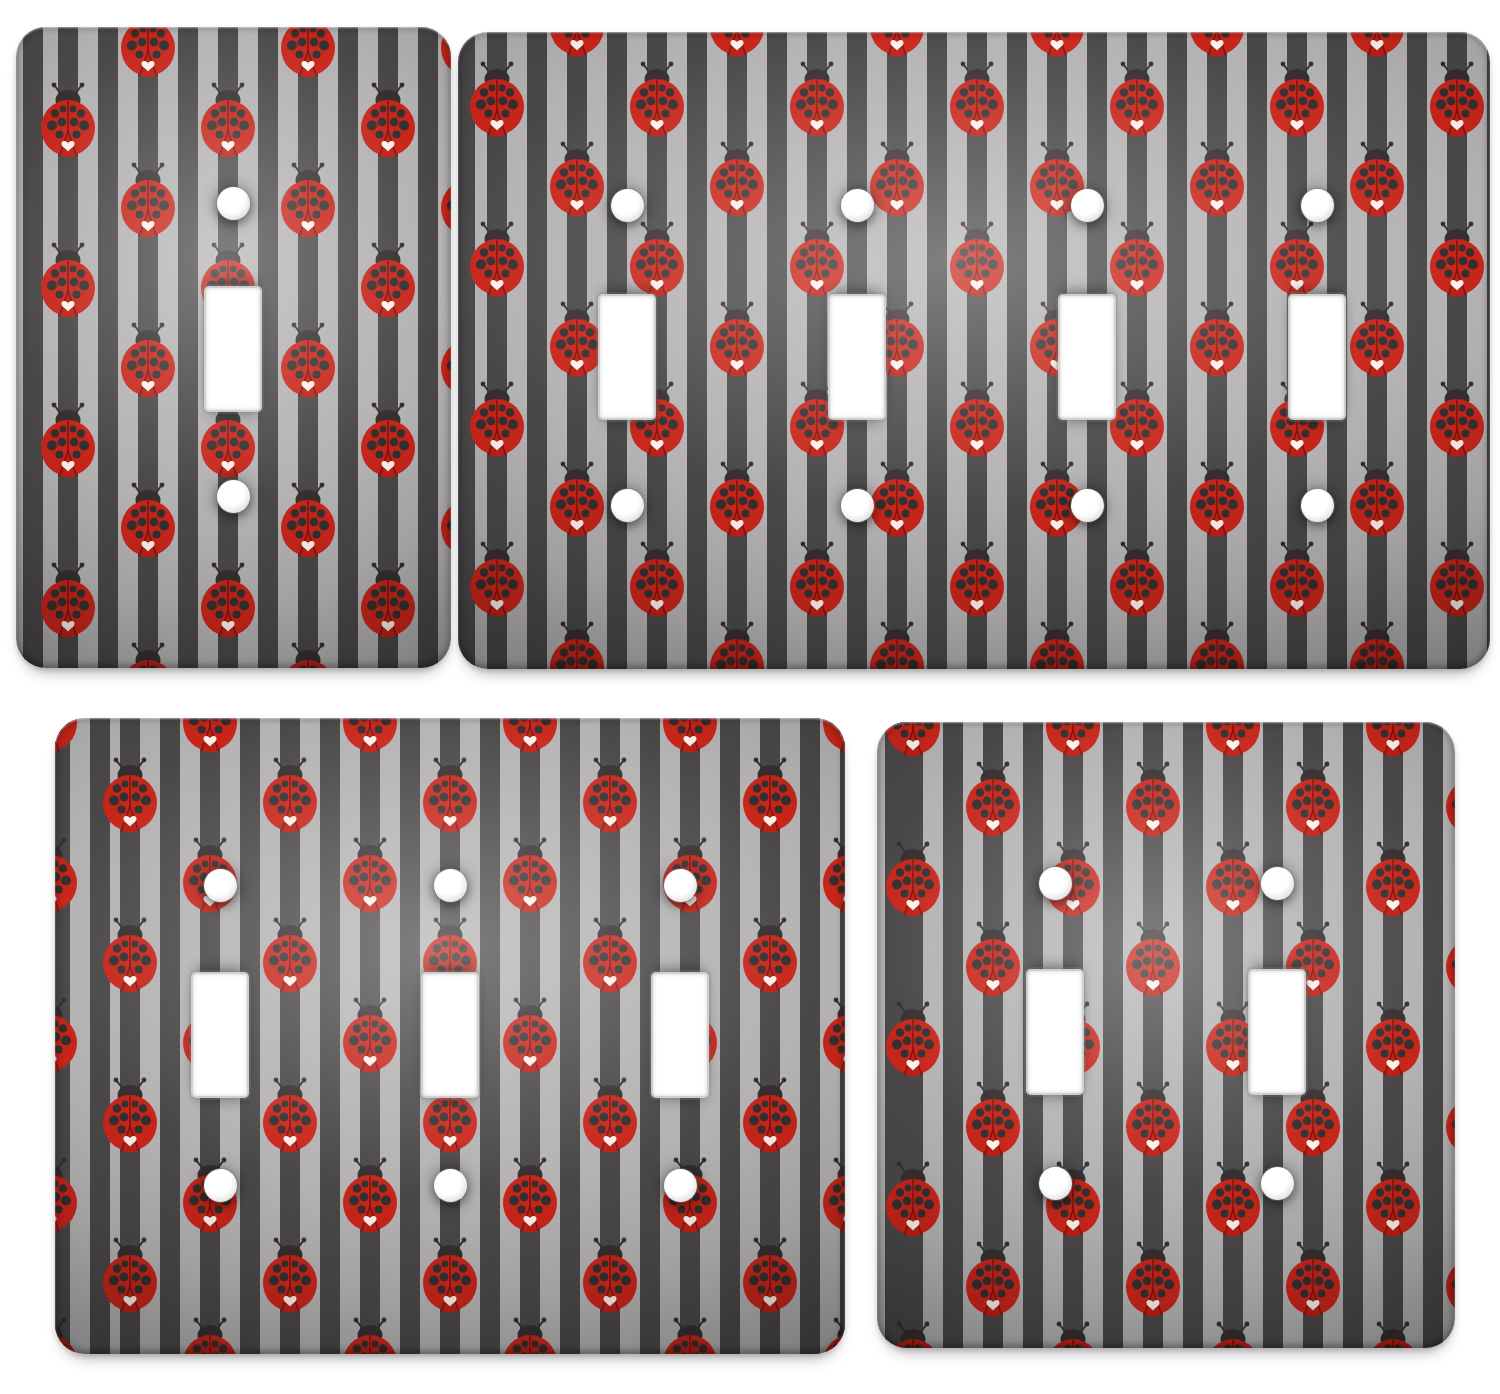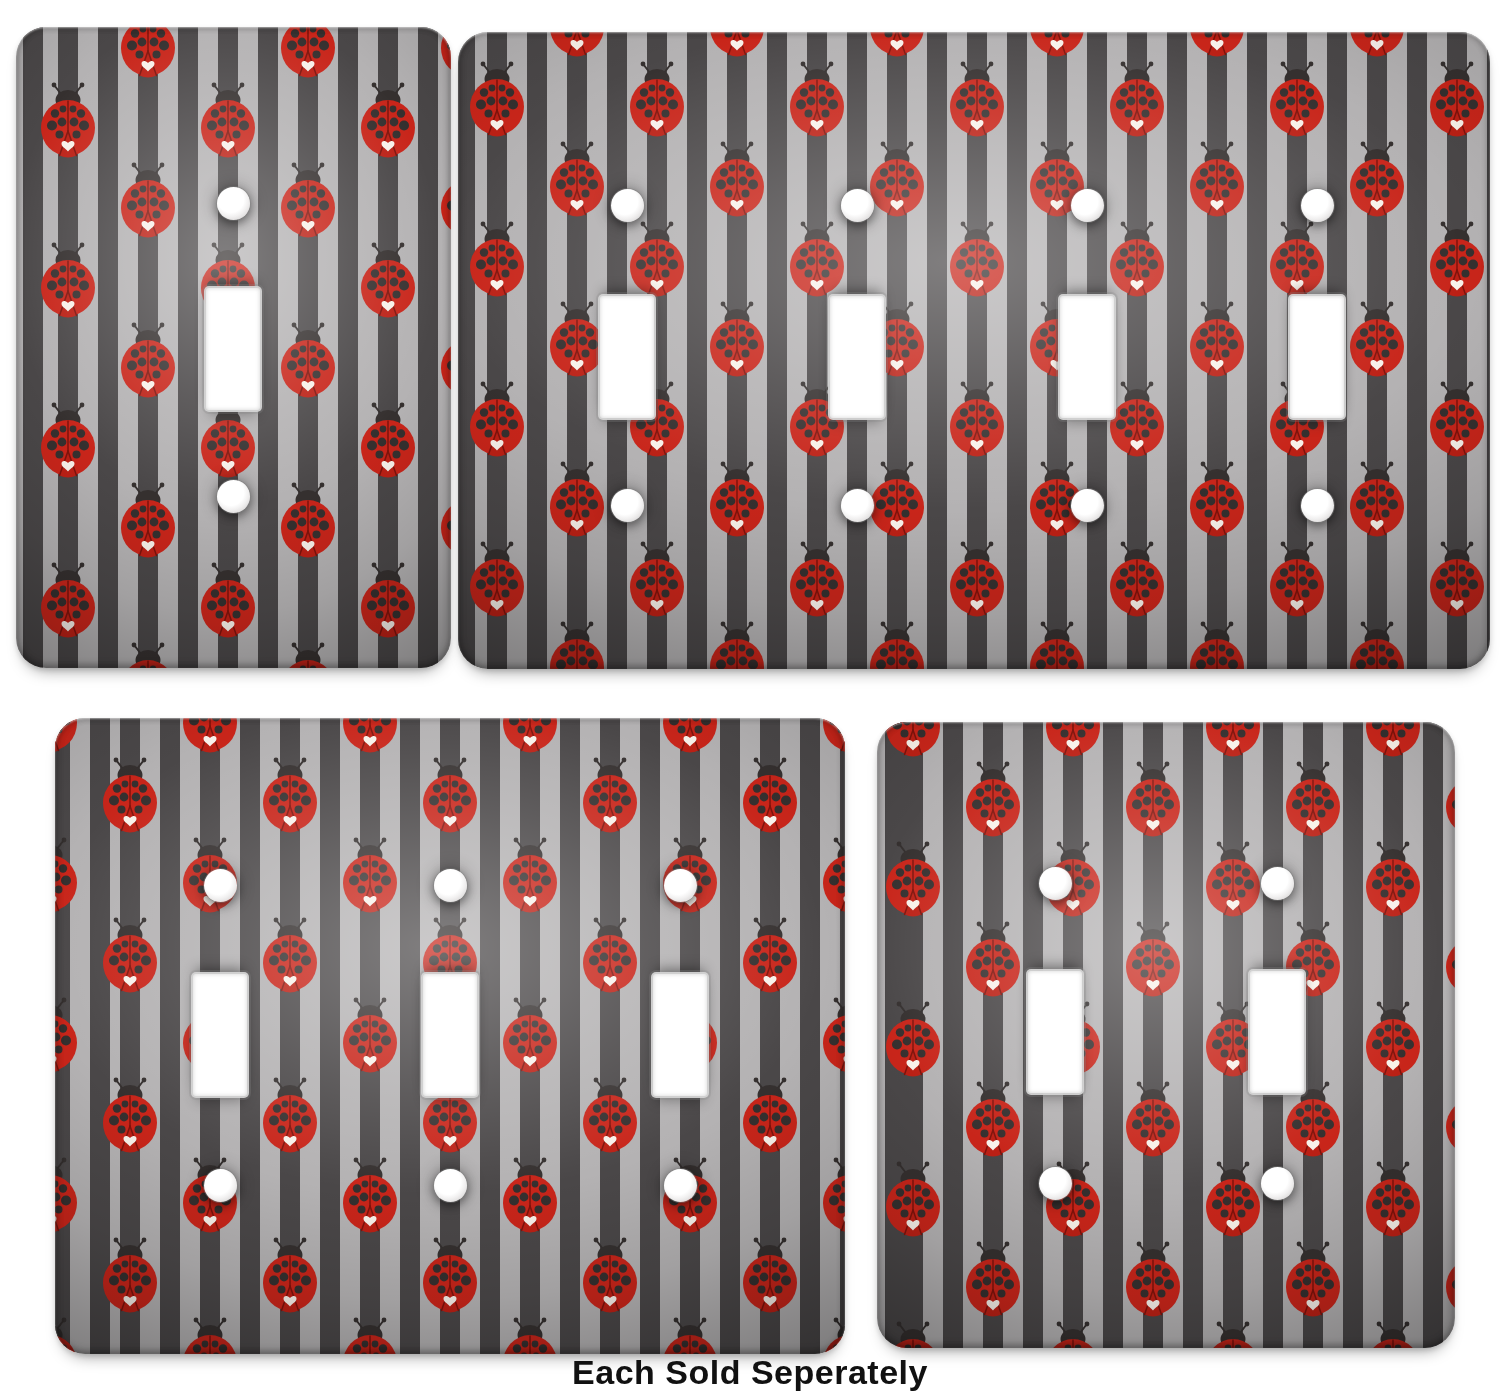--- a/index.html
+++ b/index.html
@@ -377,14 +377,13 @@
         <use href="#ladybug" xlink:href="#ladybug" x="566" y="518" width="60" height="80"></use>
       </svg>
       <div class="sheen"></div>
       <div class="toggle" style="left: 151px; top: 249px; width: 54px; height: 122px; border-radius: 3px;"></div>
       <div class="screw" style="left: 161.5px; top: 144.5px; width: 33px; height: 33px;"></div>
       <div class="screw" style="left: 161.5px; top: 444.5px; width: 33px; height: 33px;"></div>
       <div class="toggle" style="left: 373px; top: 249px; width: 54px; height: 122px; border-radius: 3px;"></div>
       <div class="screw" style="left: 383.5px; top: 144.5px; width: 33px; height: 33px;"></div>
       <div class="screw" style="left: 383.5px; top: 444.5px; width: 33px; height: 33px;"></div>
     </div>
-  <div class="caption">Each Sold Seperately</div>
 </div>
 
 </body></html>

